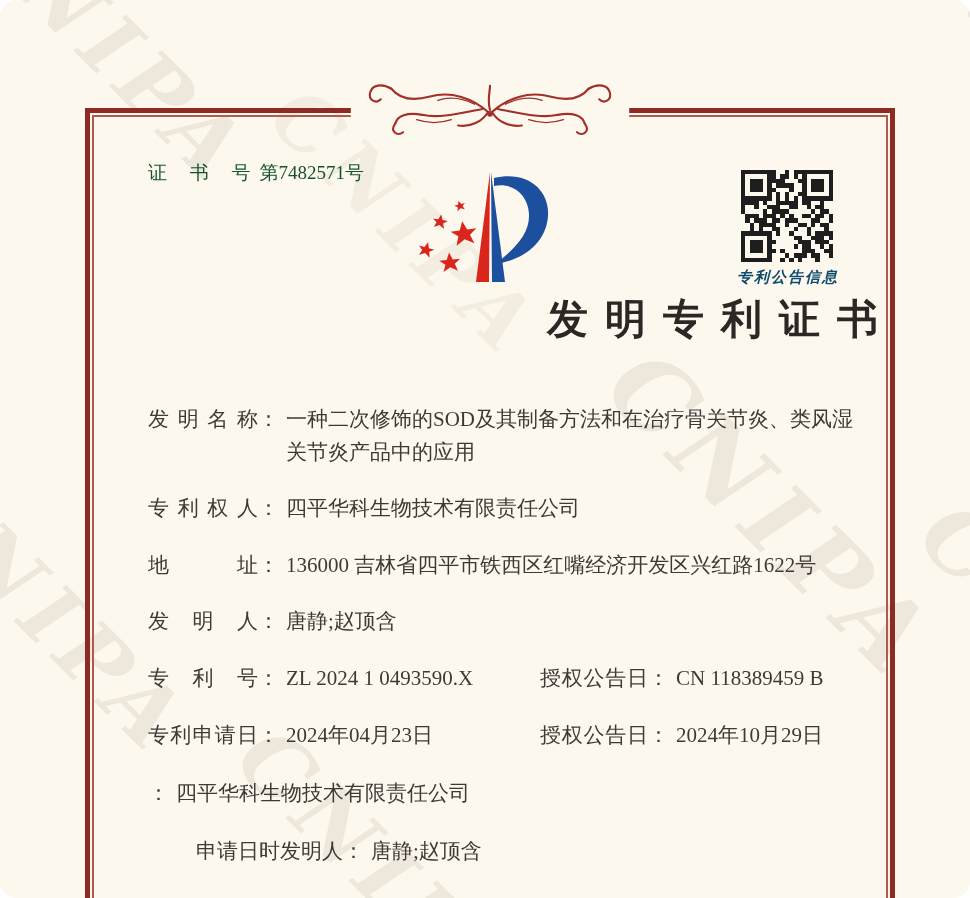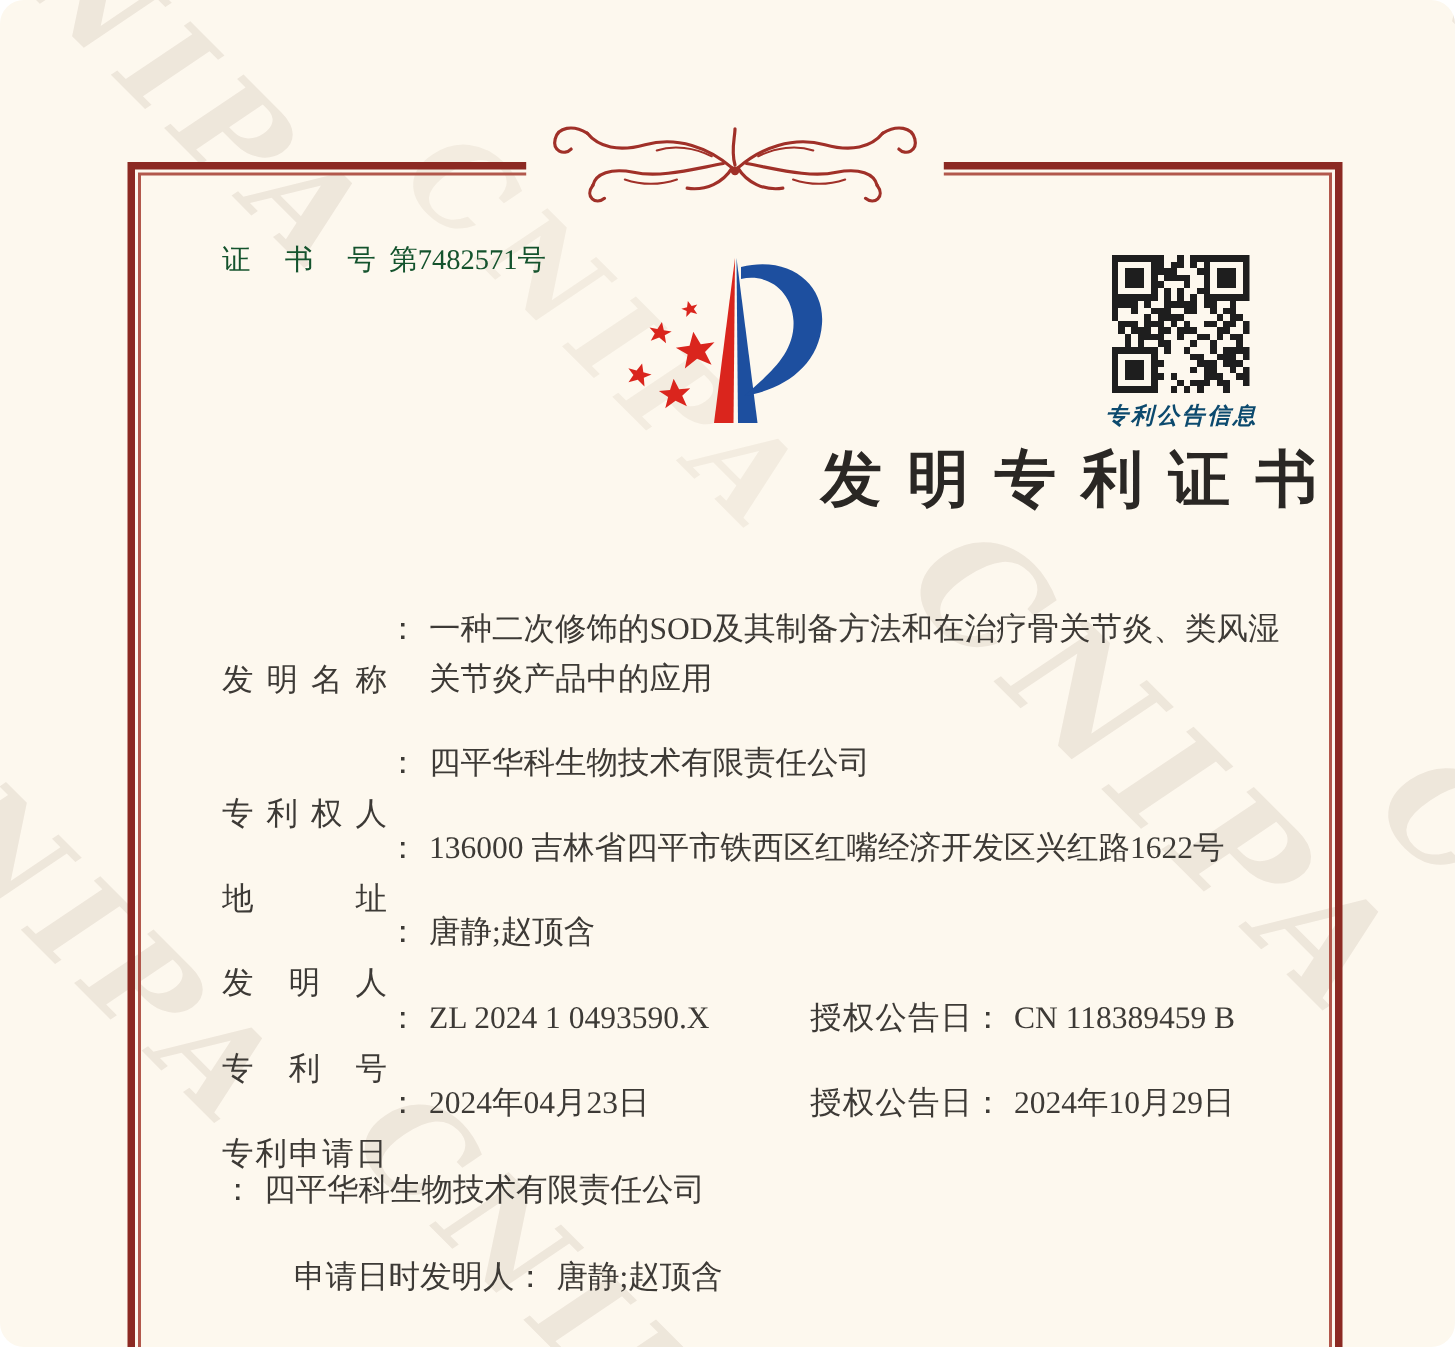--- a/index.html
+++ b/index.html
@@ -54,21 +54,21 @@
     box-sizing:border-box;
   }
   
   .row{
     position:absolute;left:148px;display:flex;align-items:flex-start;
     font-size:21px;color:#3d3a36;line-height:33px;
   }
   .row .lab{
     display:inline-block;text-align:justify;text-align-last:justify;flex:none;
   }
-  .w110{width:110px;margin-top:34px;}
+  .w110{width:110px;}
   .w108{width:108px;}
   .colon{flex:none;}
   .val{margin-left:7px;text-align:center;}
   .val-wrap{margin-left:7px;width:582px;}
   .r1{top:403px;}
   .r2{top:492px;}
   .r3{top:549px;}
   .r4{top:605px;}
   .r5{top:662px;}
   .r6{top:719px;}

